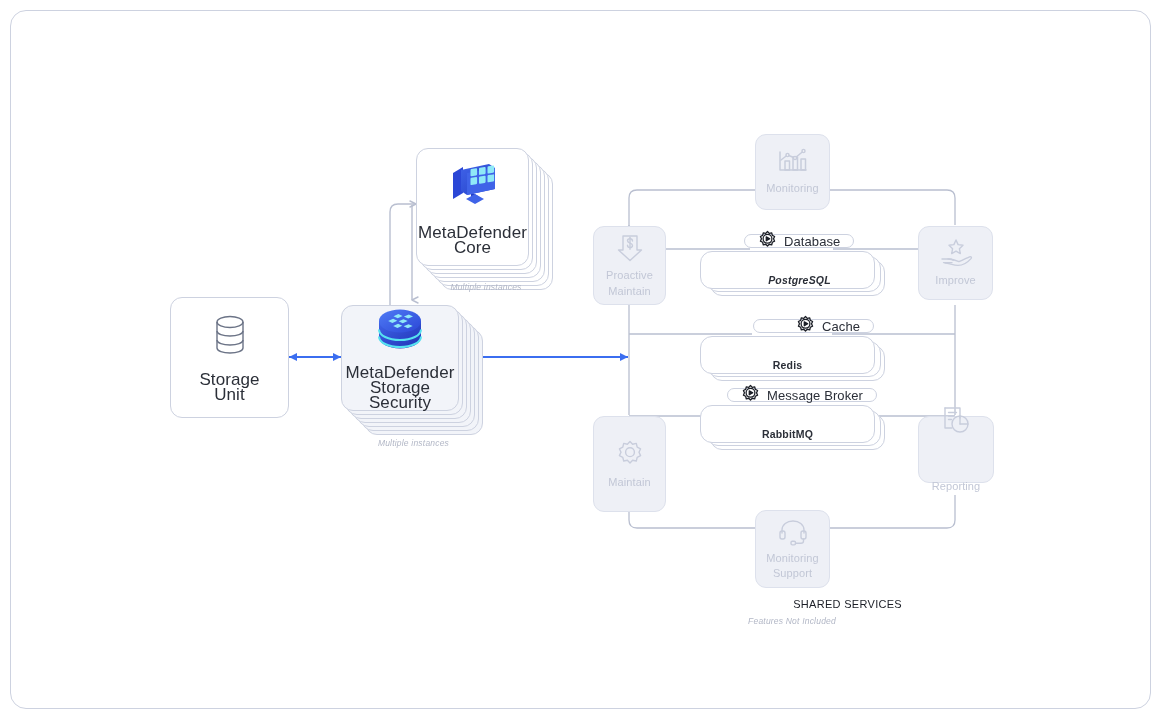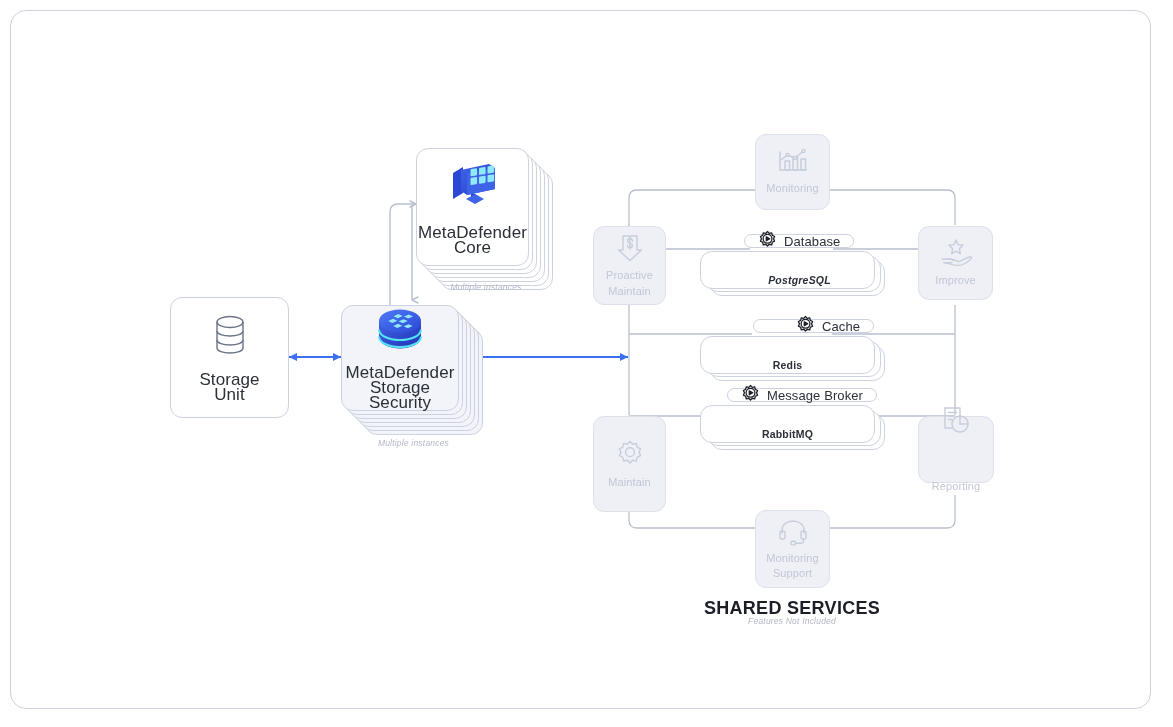--- a/index.html
+++ b/index.html
@@ -128,23 +128,23 @@
     font-size:10.5px;
     font-weight:bold;
     color:#2b2f38;
     letter-spacing:.2px;
     z-index:4;
   }
 
   
   .ss-title{
     position:absolute;
-    text-align:center;
-    font-size:18px;
-    font-weight:bold;
+    text-align:right;
+    font-size:11px;
+    font-weight:normal;
     color:#1b1e26;
     letter-spacing:.3px;
     width:220px;
   }
   .ss-sub{
     position:absolute;
     text-align:center;
     font-size:8.5px;
     font-style:italic;
     color:#b2b7c6;

